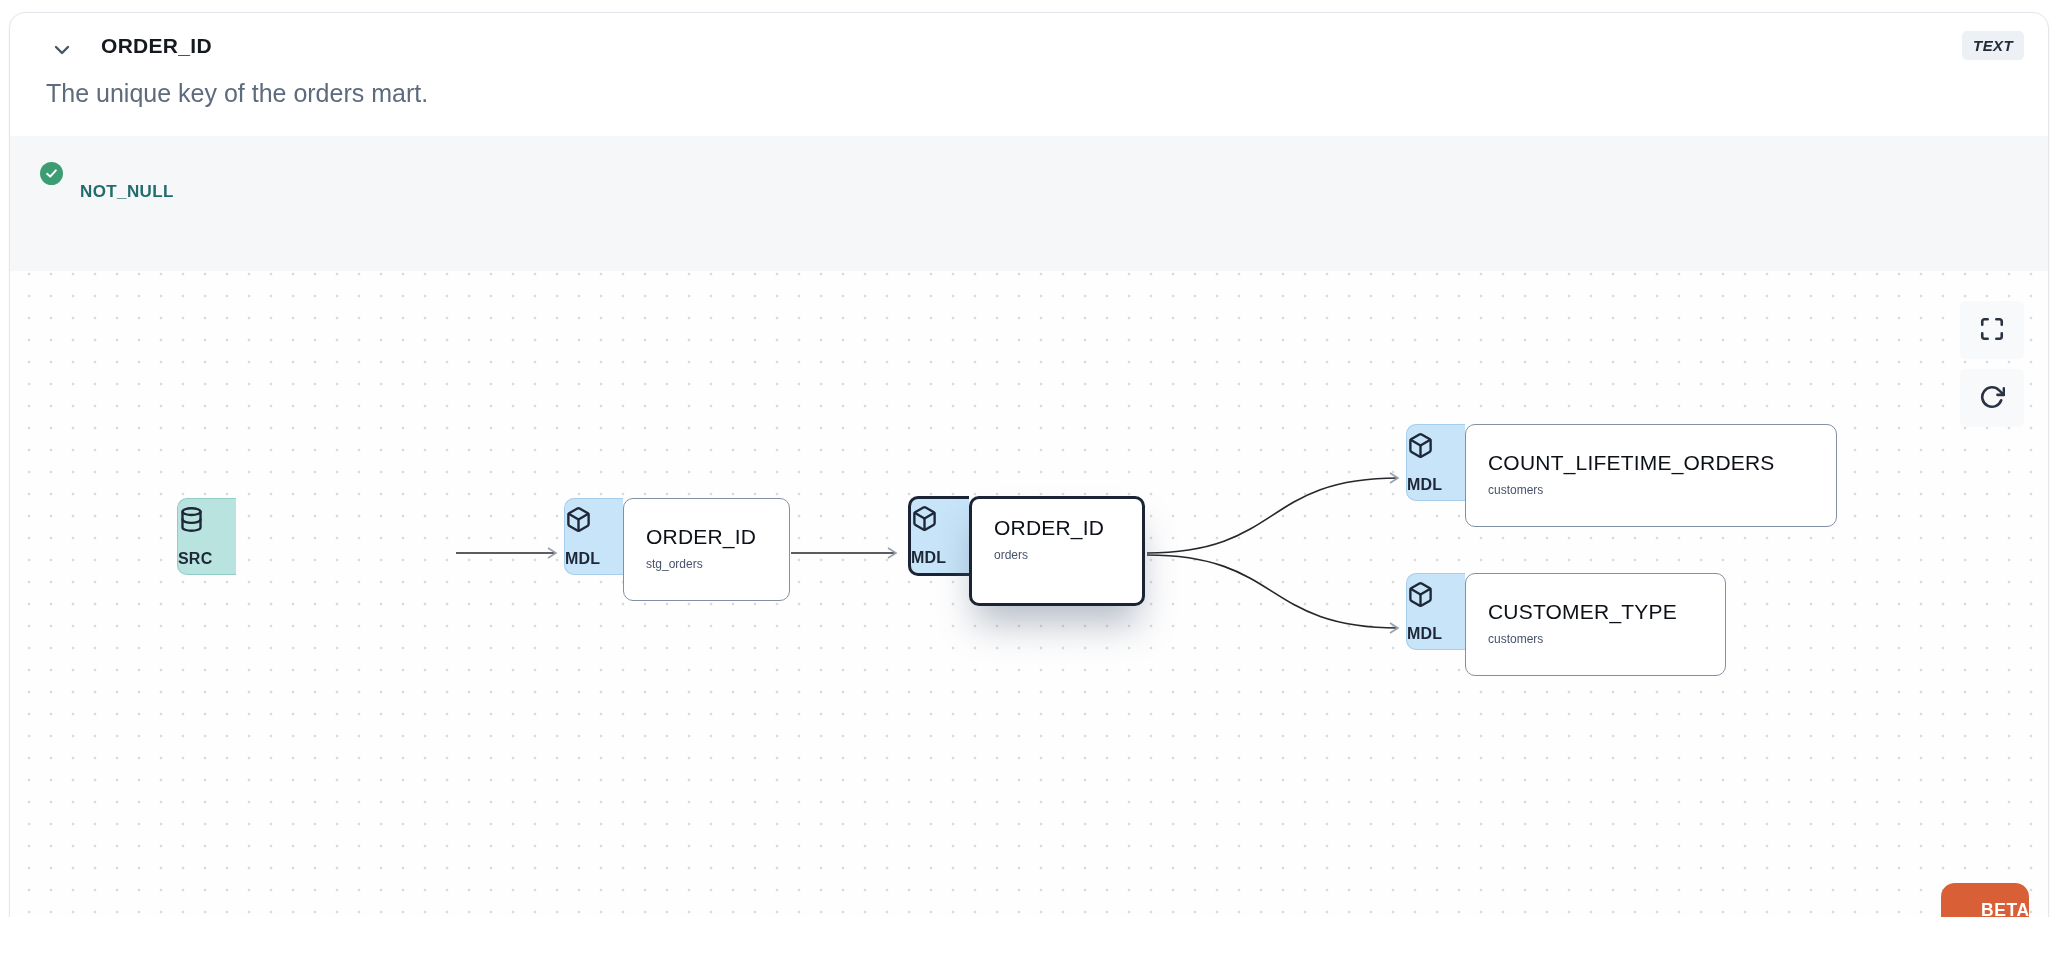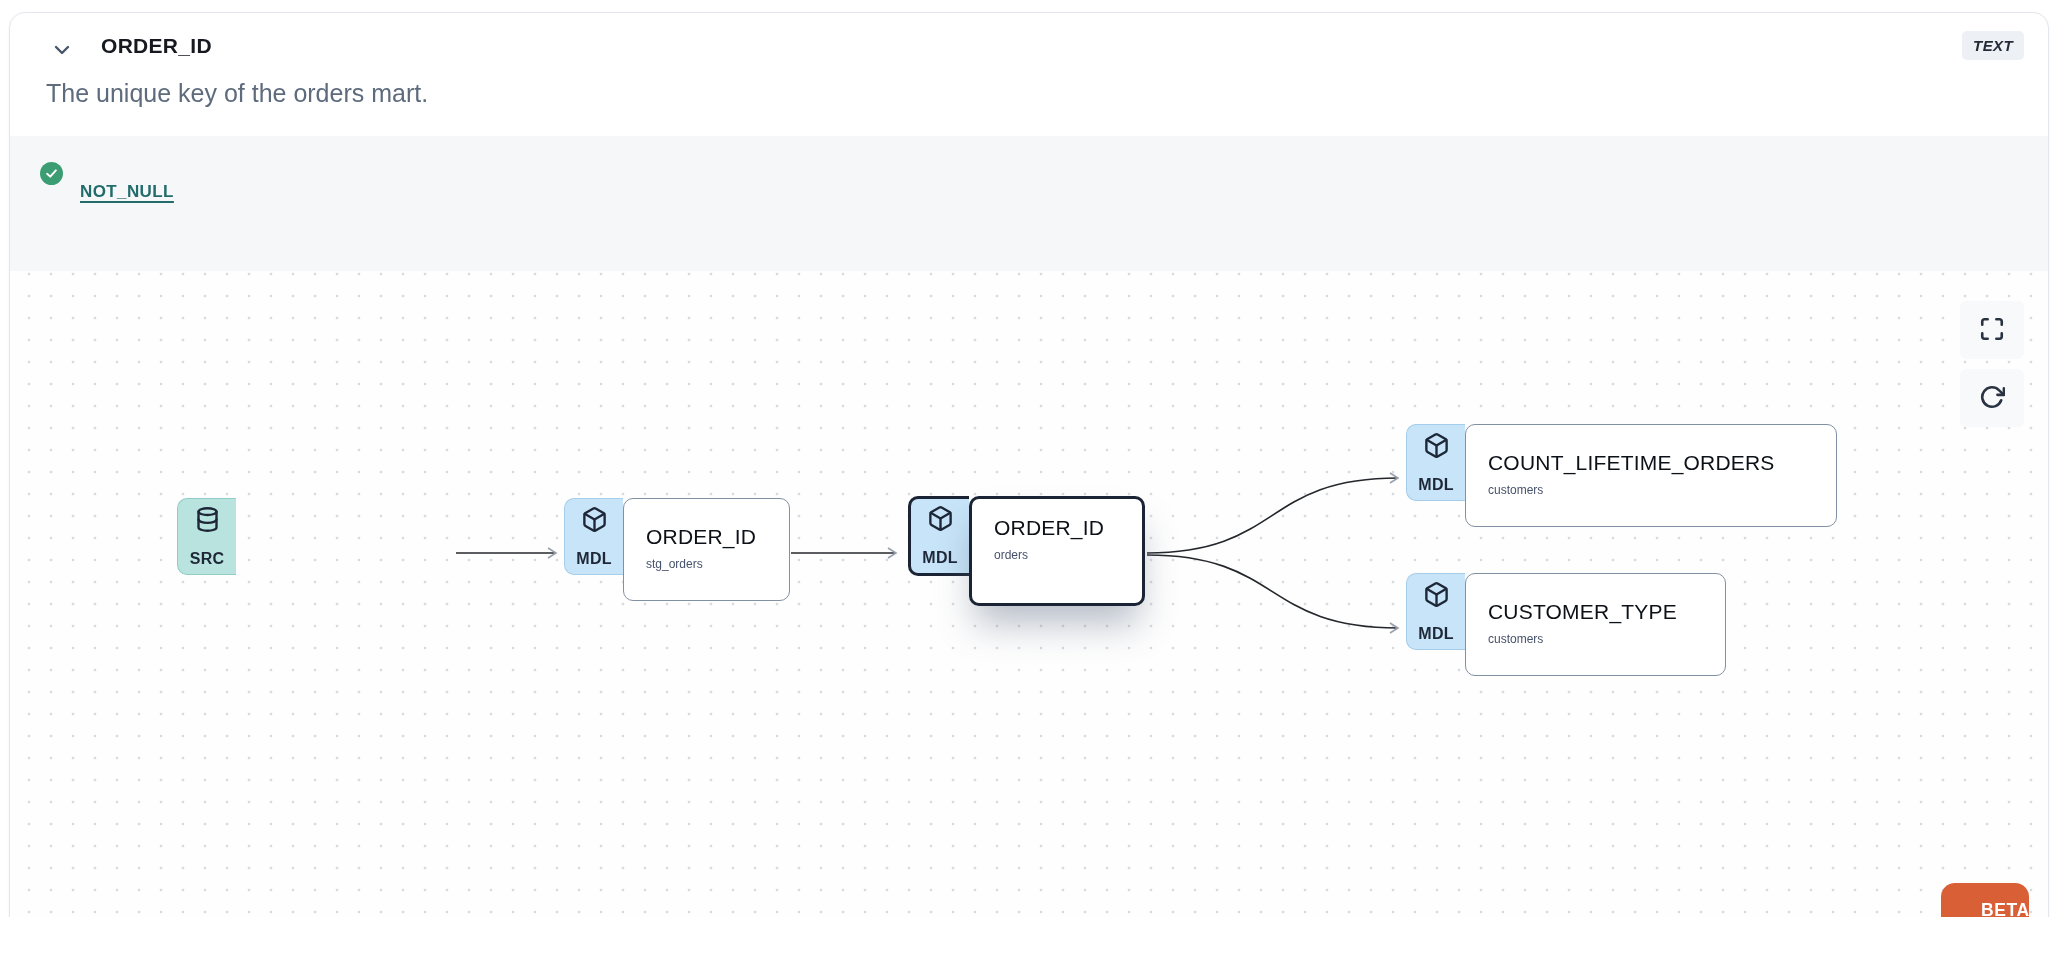--- a/index.html
+++ b/index.html
@@ -39,39 +39,39 @@
     position:absolute; left:0; top:123px; width:100%; height:135px;
     background:#f5f7f9; padding:24px 0 0 30px;
   }
   .test-row { display:flex; align-items:center; gap:17px; height:26px; margin-bottom:31px; }
   .check-circle {
     width:23px; height:23px; border-radius:50%; background:#3d9d72;
     display:grid; place-items:center; flex:none;
   }
   .test-link {
     font-size:17px; font-weight:600; letter-spacing:.4px; color:#236c6c;
-    text-decoration:underline; text-underline-offset:4px; text-decoration-thickness:1.5px;
+    text-underline-offset:4px; text-decoration-thickness:1.5px;
     cursor:pointer;
     margin-top:38px;
   }
 
   
   .canvas {
     position:absolute; left:0; top:258px; width:2038px; height:681px;
     background-color:#fefefe;
     background-image:radial-gradient(circle,#d8dbde 1.5px, transparent 1.6px);
     background-size:22px 22px; background-position:8px 14px;
   }
   .edges { position:absolute; left:0; top:0; width:2038px; height:681px; pointer-events:none; }
 
   .node { position:absolute; display:flex; align-items:flex-start; cursor:pointer; }
   .badge {
     width:59px; height:77px; flex:none;
     border:1.5px solid; border-radius:10px 0 0 10px; border-right:none;
-    display:flex; flex-direction:column; align-items:center; justify-content:center; gap:13px;
+    display:flex; flex-direction:column; justify-content:center; gap:13px;
   }
   .node.src .badge { background:#b9e3de; border-color:#8fcdc6; }
   .node.mdl .badge { background:#c7e4f8; border-color:#a5cdec; }
   .badge svg { width:27px; height:27px; }
   .badge-label { font-size:16px; font-weight:600; color:#1d2737; letter-spacing:.2px; }
   .node-box {
     background:#ffffff; border:1.5px solid #8290a4; border-radius:10px;
     min-height:103px; padding:26px 22px 14px 22px;
   }
   .node-title { font-size:21px; font-weight:500; color:#0c1017; letter-spacing:.2px; white-space:nowrap; }

